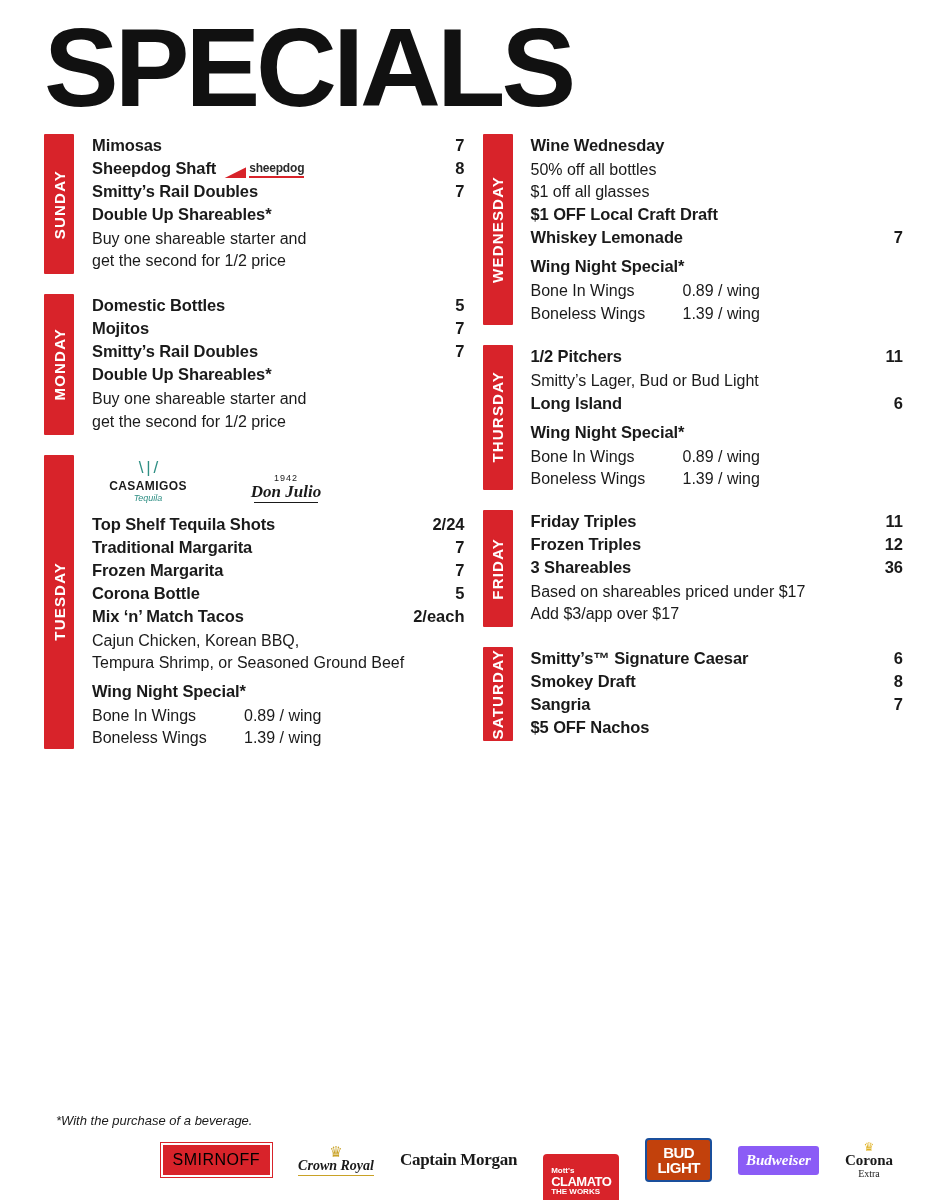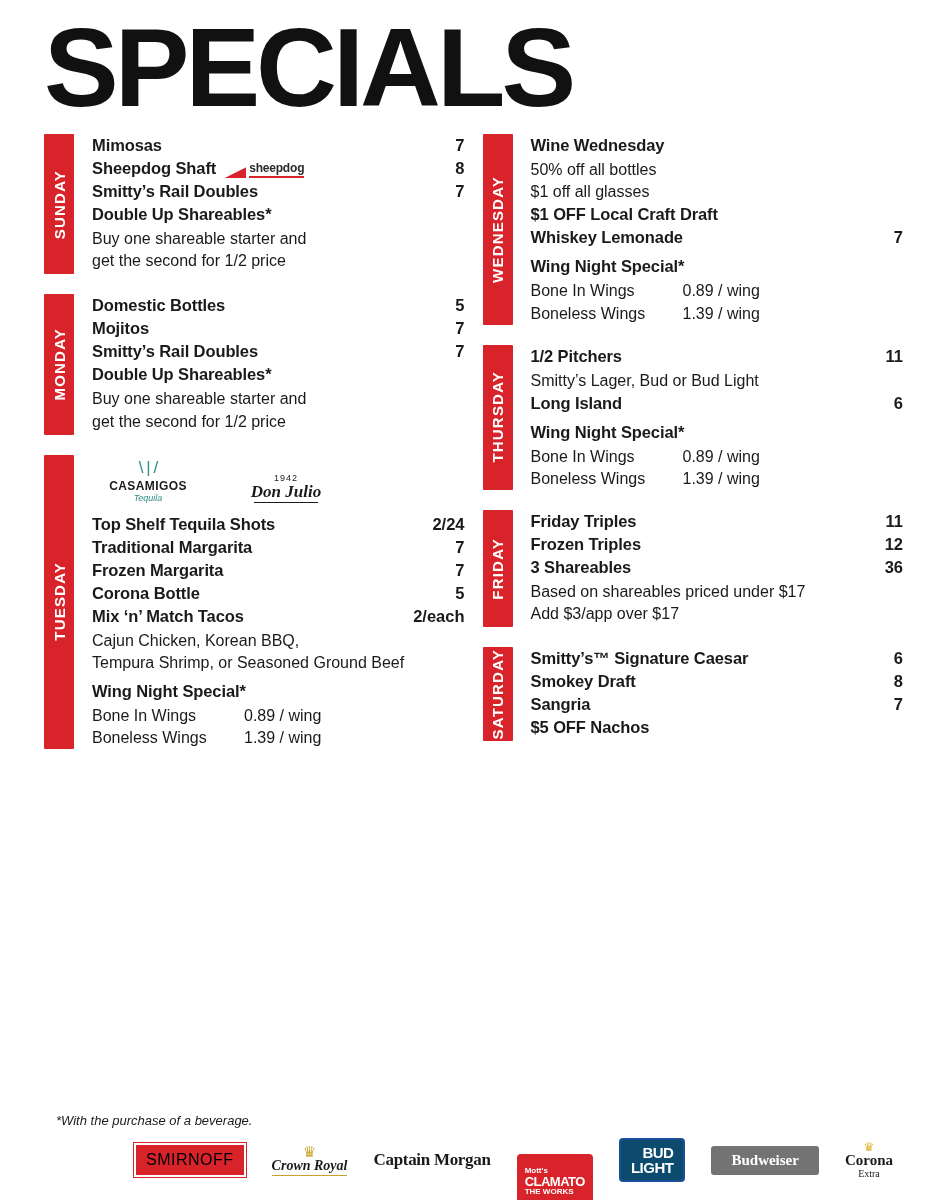--- a/index.html
+++ b/index.html
@@ -294,38 +294,39 @@
     color: #fff;
     border-radius: 4px;
     padding: 13px 8px;
     line-height: 1;
     margin-top: 42px;
   }
   .bl-mott .m1 { font-size: 8px; font-weight: bold; }
   .bl-mott .m2 { font-size: 13px; font-weight: bold; letter-spacing: -0.5px; }
   .bl-mott .m3 { font-size: 8px; font-weight: bold; }
   .bl-budlight {
-    background: #0c4a6e;
+    background: #c2410c;
     color: #fff;
     border: 2px solid #1a4f9c;
     border-radius: 4px;
     padding: 5px 10px;
-    text-align: right;
+    text-align: center;
     line-height: 1.02;
     font-weight: bold;
   }
   .bl-budlight .b1 { font-size: 15px; letter-spacing: -0.5px; }
   .bl-budlight .b2 { font-size: 15px; letter-spacing: -0.5px; }
   .bl-budweiser {
-    background: #737373;
+    background: #8b5cf6;
     color: #fff;
     font-family: "Liberation Serif", serif;
+    font-style: italic;
     font-weight: bold;
     font-size: 15px;
-    padding: 6px 20px;
+    padding: 6px 8px;
     border-radius: 3px;
   }
   .bl-corona {
     text-align: center;
     color: #1a1a1a;
   }
   .bl-corona .crown { color: #e0b225; font-size: 12px; line-height: 1; }
   .bl-corona .nm {
     font-family: "Liberation Serif", serif;
     font-weight: bold;

